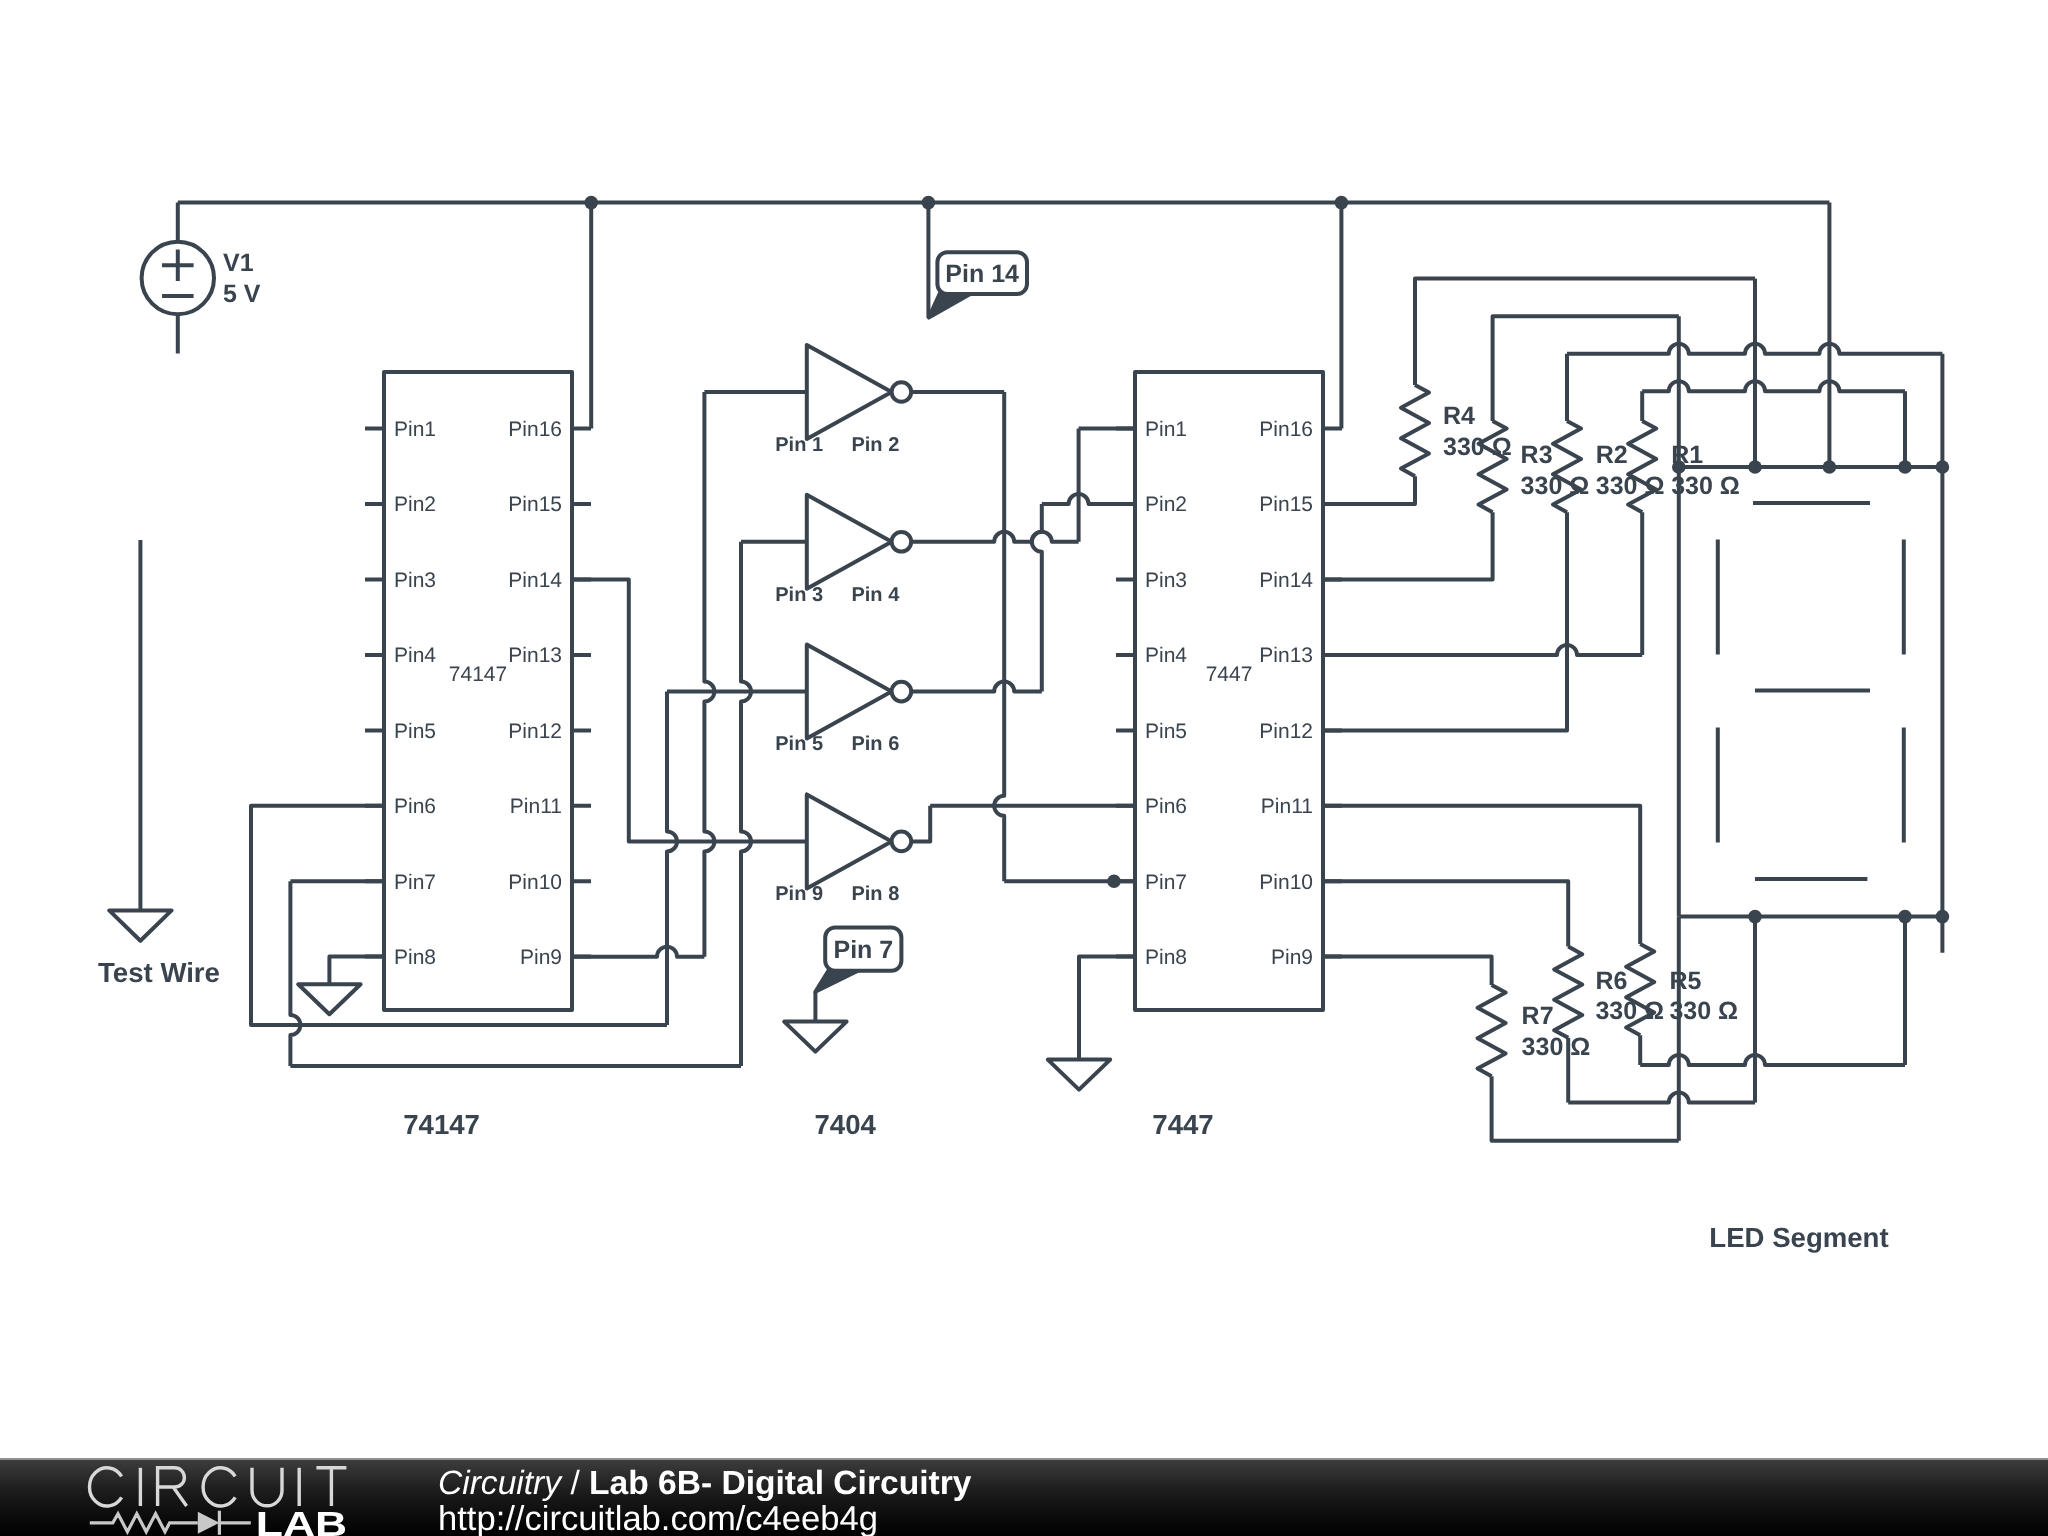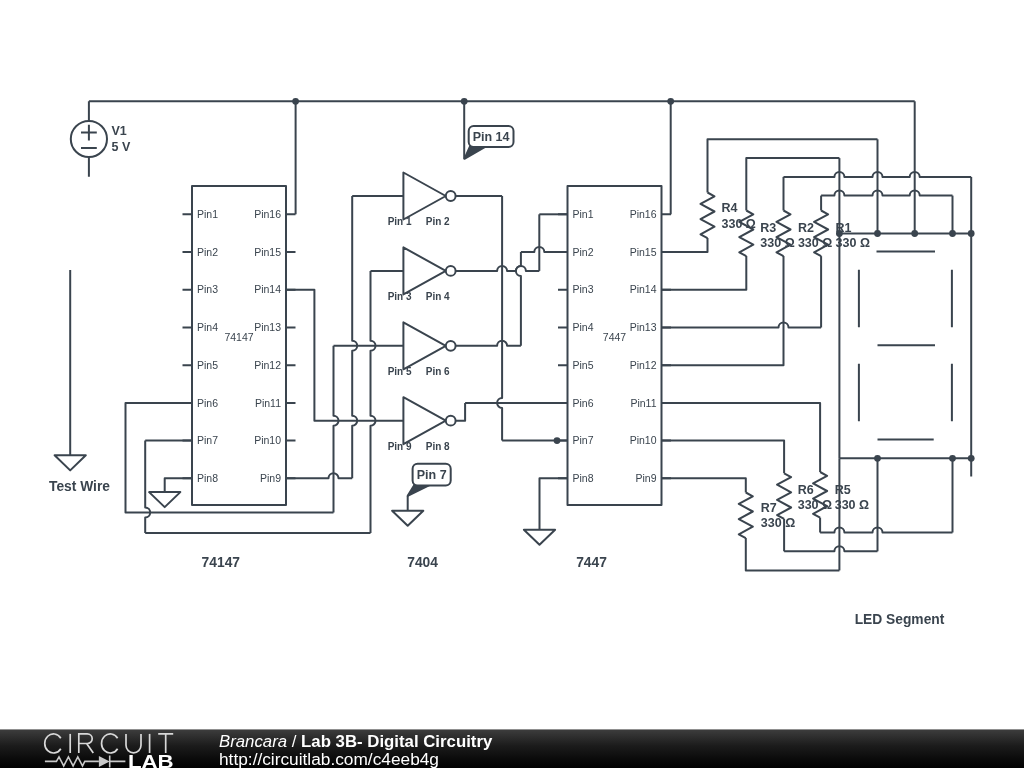--- a/index.html
+++ b/index.html
@@ -266,15 +266,15 @@
 <path d="M149.6 3.9V23"></path>
 <path d="M158.2 3.9H173.2M165.7 3.9V23"></path>
 </g>
 
 <path d="M44.9 31.4H56.4L59 26.9L63.7 35.9L68.4 26.9L73.1 35.9L77.8 26.9L82.5 35.9L84.8 31.4H98.9M109.7 31.4H125.4M109.7 25.4V37.4" stroke="#c8c8c8" stroke-width="1.6" fill="none"></path>
 <path d="M98.9 25.9V36.9L109.7 31.4Z" fill="#c8c8c8"></path>
 
 <text x="127.9" y="37.8" font-family="Liberation Sans, sans-serif" font-size="17.5" font-weight="bold" fill="#fff" textLength="45.7" lengthAdjust="spacingAndGlyphs">LAB</text>
 </svg>
 
-<div class="t1"><i>Brancara</i> / <b>Lab 3B- Digital Circuitry</b></div>
+<div class="t1"><i>Circuitry</i> / <b>Lab 6B- Digital Circuitry</b></div>
 
 <div class="t2">http://circuitlab.com/c4eeb4g</div>
 </div>
 </body></html>

